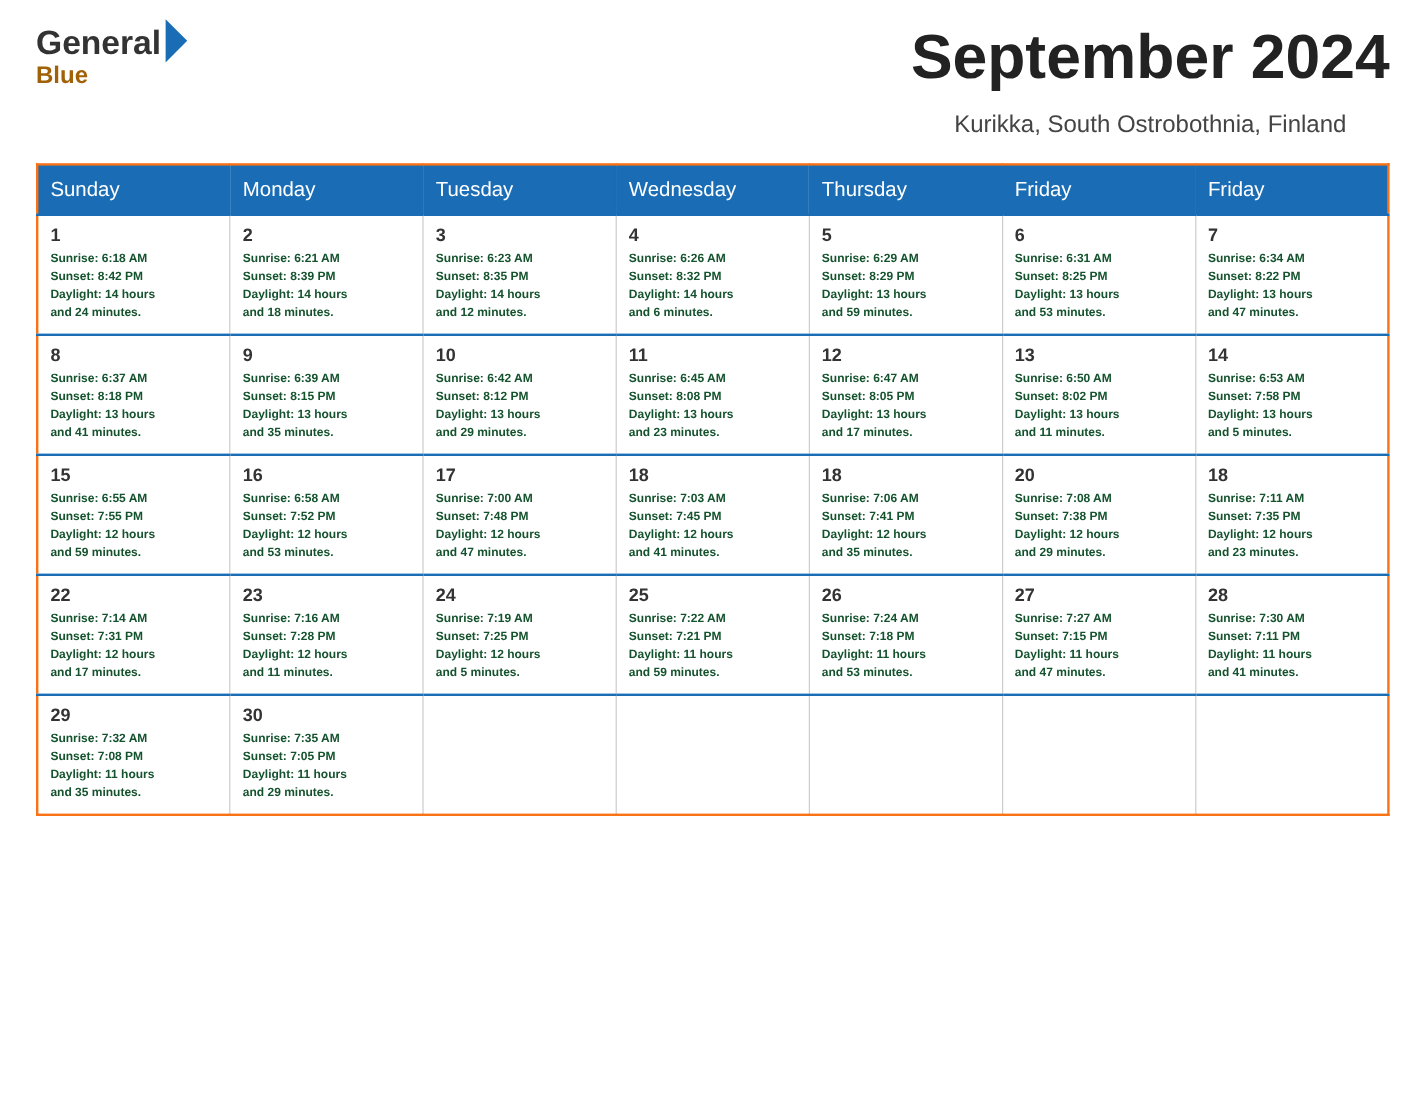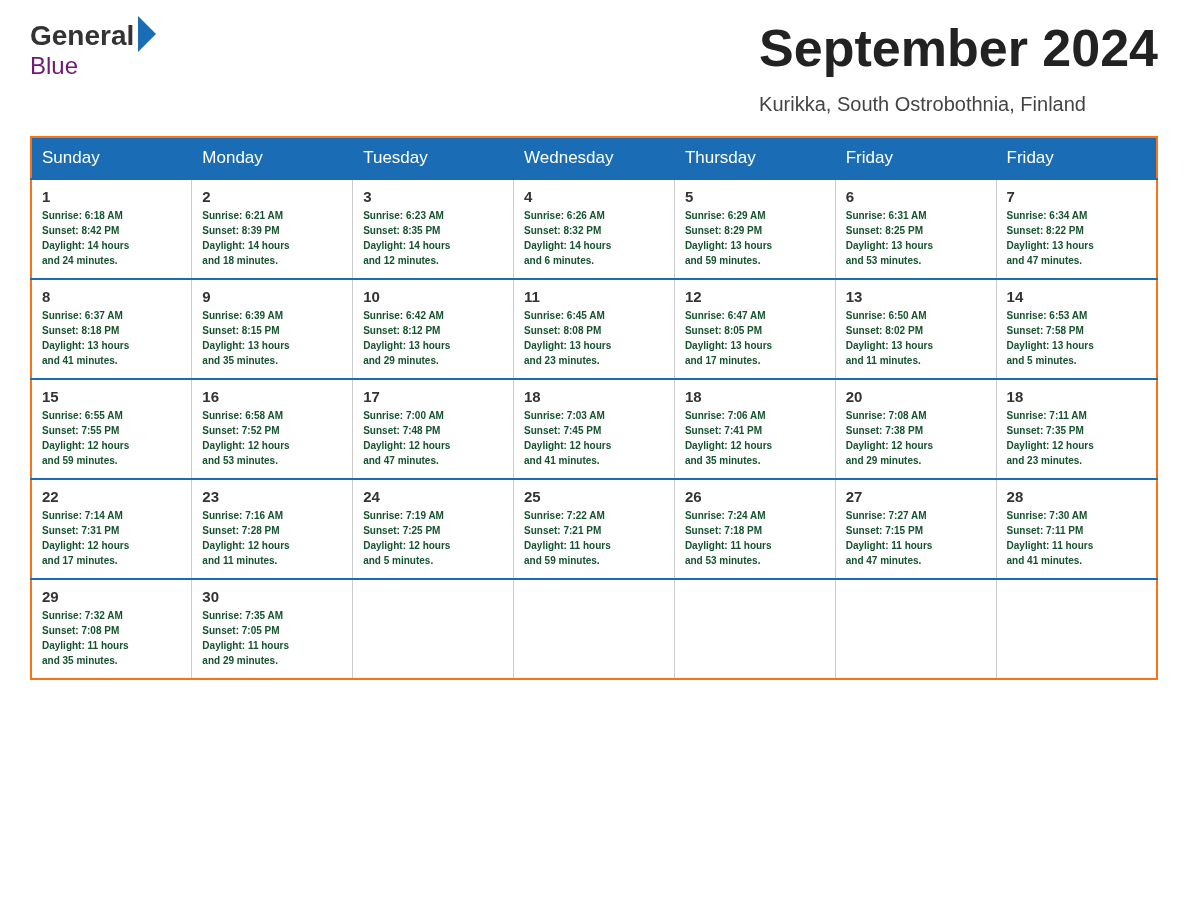--- a/index.html
+++ b/index.html
@@ -34,26 +34,26 @@
     .logo-triangle {
       width: 0;
       height: 0;
       border-left: 18px solid #1a6db5;
       border-top: 18px solid transparent;
       border-bottom: 18px solid transparent;
       margin-left: 4px;
       margin-top: -4px;
     }
     .logo-blue {
-      font-size: 24px;
-      font-weight: normal;
-      color: #701a75;
+      font-size: 20px;
+      font-weight: bold;
+      color: #a16207;
     }
     .title-block {
-      text-align: left;
+      text-align: center;
     }
     .month-title {
       font-size: 52px;
       font-weight: bold;
       color: #222;
       line-height: 1.1;
     }
     .location {
       font-size: 20px;
       color: #444;

